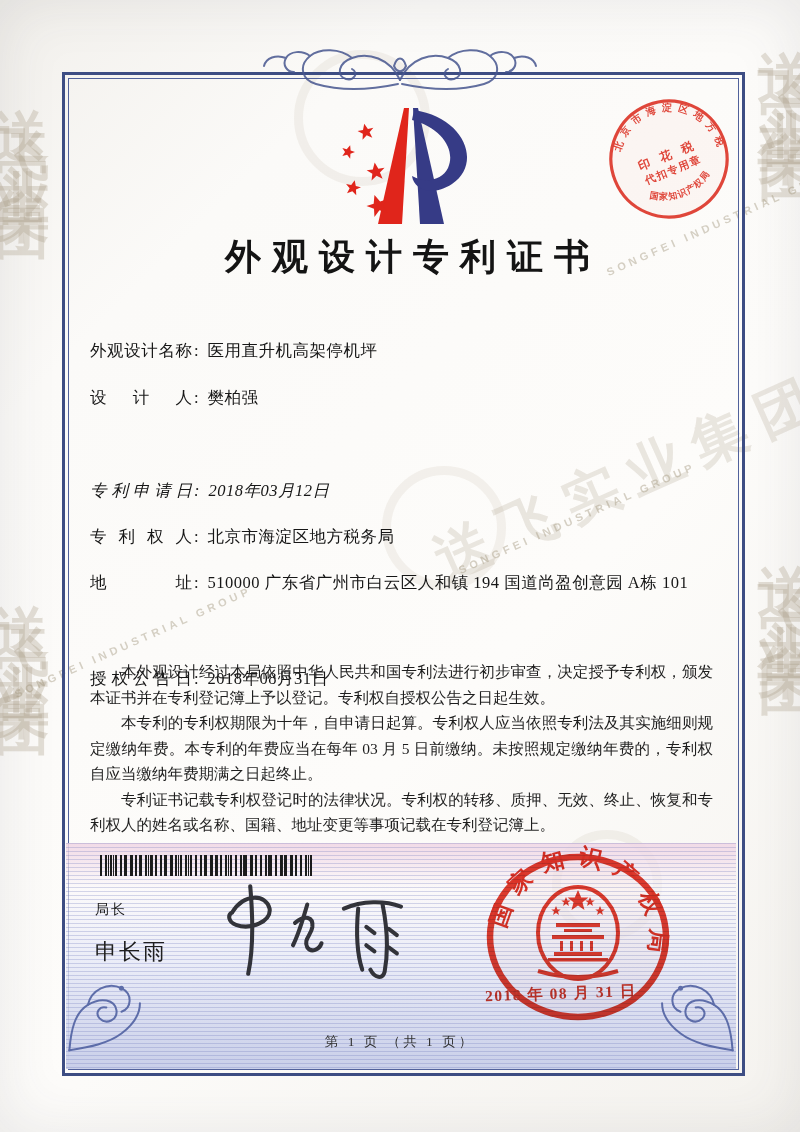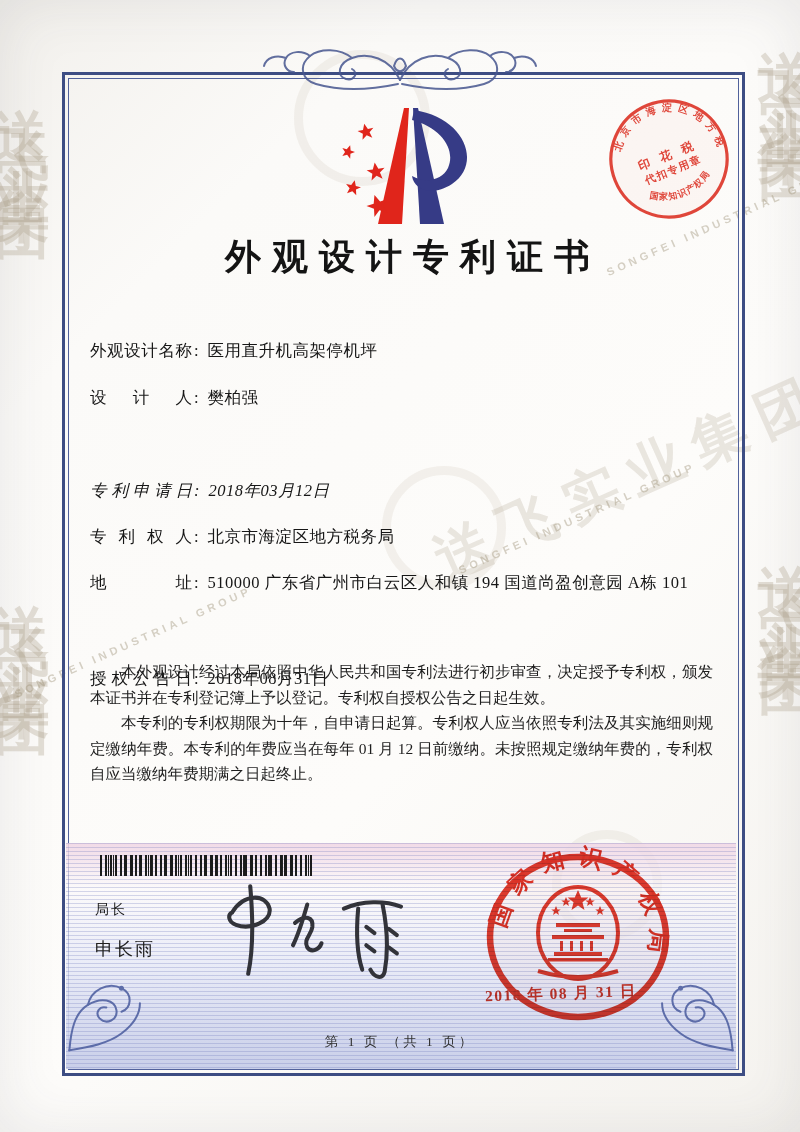--- a/index.html
+++ b/index.html
@@ -42,21 +42,21 @@
   .paras{position:absolute;left:90px;top:659px;width:623px;font-size:15.5px;line-height:25.5px;color:#1e1e1e;text-align:justify;}
   .paras p{margin:0;text-indent:2em;}
   .barcode{
     position:absolute;left:100px;top:855px;width:212px;height:21px;
     background:
       repeating-linear-gradient(90deg,#1b1b1b 0 2px,rgba(0,0,0,0) 2px 5px),
       repeating-linear-gradient(90deg,#1b1b1b 0 1px,rgba(0,0,0,0) 1px 8px),
       repeating-linear-gradient(90deg,#222 0 1px,rgba(0,0,0,0) 1px 13px);
   }
   .director-title{position:absolute;left:95px;top:901px;font-size:14px;letter-spacing:2px;color:#202020;font-family:"Liberation Sans","DejaVu Sans",sans-serif;}
-  .director-name{position:absolute;left:95px;top:937px;font-size:18px;letter-spacing:2px;color:#202020;font-family:"Liberation Sans","DejaVu Sans",sans-serif;}
+  .director-name{position:absolute;left:95px;top:937px;font-size:22px;letter-spacing:2px;color:#202020;font-family:"Liberation Sans","DejaVu Sans",sans-serif;}
   .signature{position:absolute;left:213px;top:874px;}
   .seal{position:absolute;left:477px;top:845px;mix-blend-mode:multiply;}
   .tax-stamp{position:absolute;left:600px;top:88px;transform:rotate(-22deg);opacity:.93;mix-blend-mode:multiply;}
   .footer{position:absolute;left:0;width:800px;top:1033px;text-align:center;font-size:13.5px;letter-spacing:3px;color:#333;}
 </style>
 </head>
 <body>
 
 <div class="page">
 
@@ -143,21 +143,22 @@
     <span class="flabel">地址</span><span class="fcolon">:</span><span class="fvalue addr">510000 广东省广州市白云区人和镇 194 国道尚盈创意园 A栋 101</span>
   </div>
   <div class="frow grant-row" style="top:622px;">
     <div class="grant-left">
       <span class="flabel">授权公告日</span><span class="fcolon">:</span><span class="fvalue">2018年08月31日</span>
     </div>
   </div>
 
   <div class="paras">
     <p>本外观设计经过本局依照中华人民共和国专利法进行初步审查，决定授予专利权，颁发本证书并在专利登记簿上予以登记。专利权自授权公告之日起生效。</p>
-    <p>本专利的专利权期限为十年，自申请日起算。专利权人应当依照专利法及其实施细则规定缴纳年费。本专利的年费应当在每年 01 月 12 日前缴纳。未按照规定缴纳年费的，专利权自应当缴纳年费期满之日起终止。</p>
+    <p>本专利的专利权期限为十年，自申请日起算。专利权人应当依照专利法及其实施细则规定缴纳年费。本专利的年费应当在每年 03 月 5 日前缴纳。未按照规定缴纳年费的，专利权自应当缴纳年费期满之日起终止。</p>
+    <p>专利证书记载专利权登记时的法律状况。专利权的转移、质押、无效、终止、恢复和专利权人的姓名或名称、国籍、地址变更等事项记载在专利登记簿上。</p>
   </div>
 
   <div class="barcode"></div>
 
   <div class="director-title">局长</div>
   <div class="director-name">申长雨</div>
 
   <svg class="signature" width="215" height="112" viewBox="0 0 210 110">
     <g fill="none" stroke="#23242a" stroke-width="4" stroke-linecap="round" stroke-linejoin="round" opacity=".92">
       <path d="M18,38 C30,18 52,20 55,34 C57,47 36,55 22,50 C14,47 14,40 18,38"></path>

